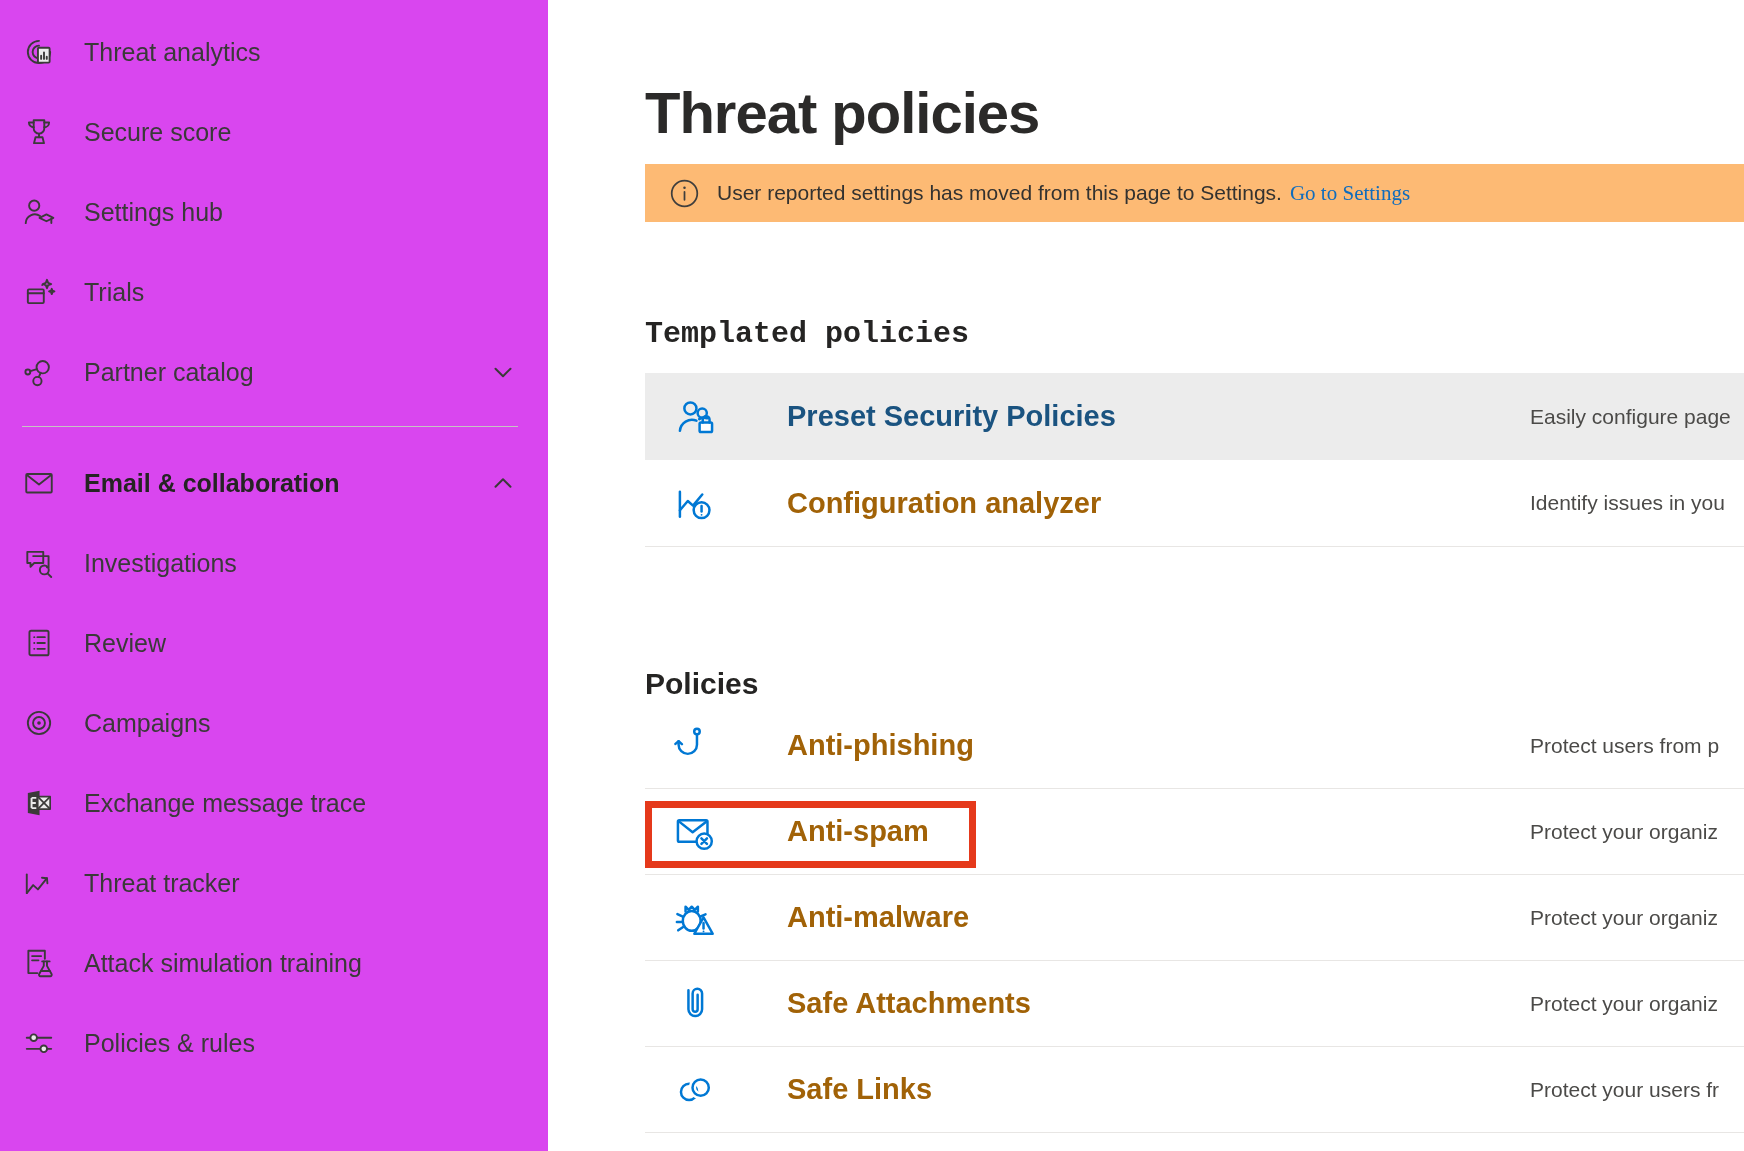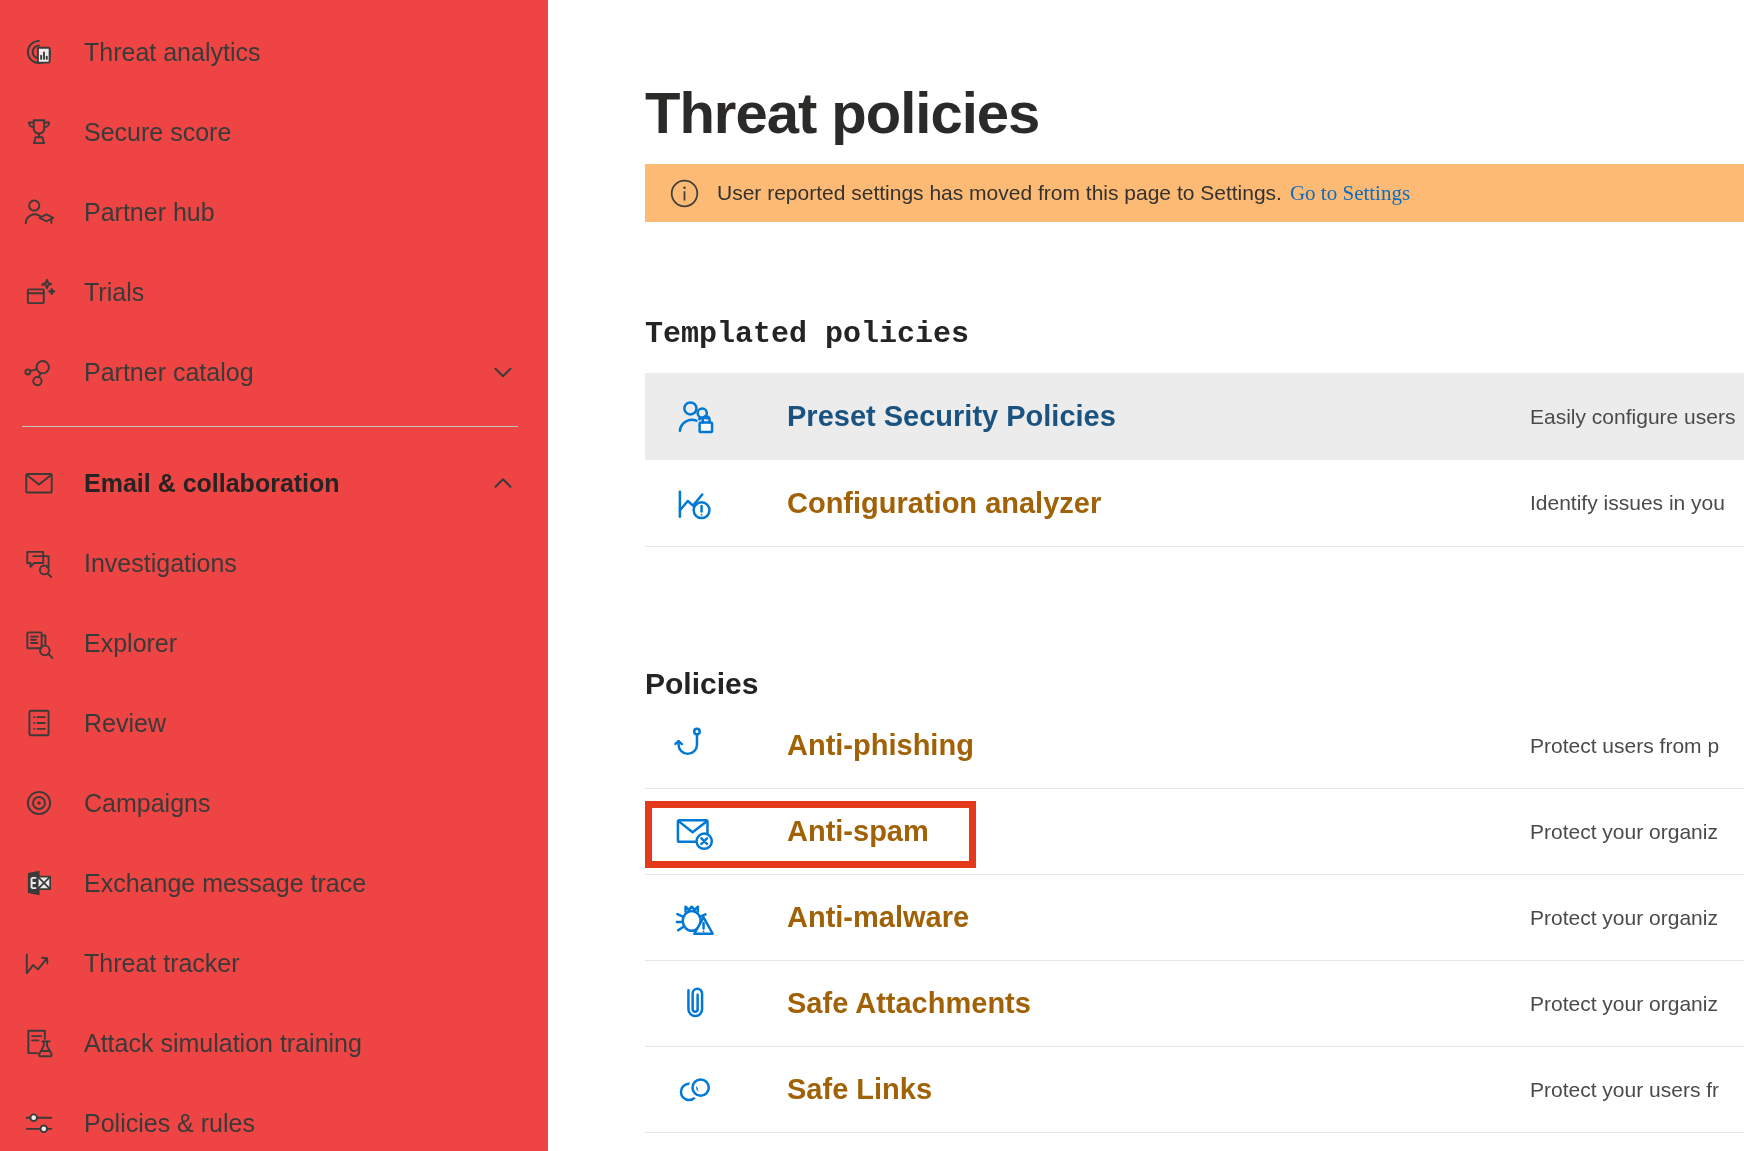--- a/index.html
+++ b/index.html
@@ -1,20 +1,20 @@
 <!DOCTYPE html>
 <html><head>
 <meta charset="utf-8">
 <style>
   html,body{margin:0;padding:0;background:#fff;}
   body{width:1744px;height:1151px;overflow:hidden;font-family:"Liberation Sans","DejaVu Sans",sans-serif;}
   #app{position:relative;width:1744px;height:1151px;overflow:hidden;background:#fff;}
 
   
-  .sidebar{position:absolute;left:0;top:0;width:548px;height:1151px;background:#ef4444;padding-top:12px;box-sizing:border-box;overflow:hidden;}
+  .sidebar{position:absolute;left:0;top:0;width:548px;height:1151px;background:#d946ef;padding-top:12px;box-sizing:border-box;overflow:hidden;}
   .side-item{height:80px;display:flex;align-items:center;padding:0 30px 0 20px;cursor:pointer;}
   .side-item .ic{width:38px;height:38px;flex:0 0 38px;display:flex;align-items:center;justify-content:center;color:#3b3a39;}
   .side-item .ic svg{width:34px;height:34px;}
   .side-item .lbl{margin-left:26px;font-size:25px;color:#3a3a38;white-space:nowrap;}
   .side-item.bold .lbl{font-weight:700;color:#252423;}
   .side-item .chev{margin-left:auto;width:30px;height:30px;color:#3b3a39;}
   .side-item .chev svg{width:30px;height:30px;}
   .side-divider{height:1px;background:#c6c4c2;margin:14px 30px 16px 22px;}
 
   
@@ -72,21 +72,21 @@
       </div>
       <div class="side-item">
         <span class="ic">
           <svg viewBox="0 0 32 32" fill="none" stroke="currentColor" stroke-width="1.8" stroke-linejoin="round" stroke-linecap="round">
             <circle cx="11.5" cy="10" r="4.8"></circle>
             <path d="M3.5 26.5 a8.6 8.6 0 0 1 13.5 -6.8"></path>
             <path d="M16.5 21.5 l6.5 -3.2 6.5 3.2 -6.5 3.2 z"></path>
             <path d="M27.6 22.6 v3.8"></path>
           </svg>
         </span>
-        <span class="lbl">Partner hub</span>
+        <span class="lbl">Settings hub</span>
       </div>
       <div class="side-item">
         <span class="ic">
           <svg viewBox="0 0 32 32" fill="none" stroke="currentColor" stroke-width="1.8" stroke-linejoin="round" stroke-linecap="round">
             <rect x="5.5" y="13.5" width="15" height="13" rx="1"></rect>
             <path d="M5.5 17.2 h15"></path>
             <path d="M23.5 4.5 l1.1 2.9 2.9 1.1 -2.9 1.1 -1.1 2.9 -1.1 -2.9 -2.9 -1.1 2.9 -1.1 z"></path>
             <path d="M28 13 l.7 1.8 1.8 .7 -1.8 .7 -.7 1.8 -.7 -1.8 -1.8 -.7 1.8 -.7 z"></path>
             <circle cx="19" cy="9.5" r="0.9" fill="currentColor" stroke="none"></circle>
           </svg>
@@ -123,32 +123,20 @@
       <div class="side-item">
         <span class="ic">
           <svg viewBox="0 0 32 32" fill="none" stroke="currentColor" stroke-width="1.8" stroke-linejoin="round" stroke-linecap="round">
             <path d="M5 5.5 h15 v10.5 h-8.5 l-3.5 3.5 v-3.5 H5 z"></path>
             <path d="M10.5 9.5 h14.5 v10.5 h-1.5"></path>
             <circle cx="21" cy="22.5" r="4.2"></circle>
             <path d="M24 25.7 L27.5 29.2"></path>
           </svg>
         </span>
         <span class="lbl">Investigations</span>
-      </div>
-      <div class="side-item">
-        <span class="ic">
-          <svg viewBox="0 0 32 32" fill="none" stroke="currentColor" stroke-width="1.8" stroke-linejoin="round" stroke-linecap="round">
-            <rect x="5" y="6" width="13.5" height="15" rx="1"></rect>
-            <path d="M8.5 10 h6.5 M8.5 13 h4.5 M8.5 16 h6"></path>
-            <path d="M18.5 9 h3.5 v8.5"></path>
-            <circle cx="21.5" cy="23" r="4.5"></circle>
-            <path d="M24.8 26.3 L28.5 30"></path>
-          </svg>
-        </span>
-        <span class="lbl">Explorer</span>
       </div>
       <div class="side-item">
         <span class="ic">
           <svg viewBox="0 0 32 32" fill="none" stroke="currentColor" stroke-width="1.8" stroke-linejoin="round" stroke-linecap="round">
             <rect x="7" y="4.5" width="18" height="23" rx="1.5"></rect>
             <path d="M11.5 10.5 h.1 M14.5 10.5 h7 M11.5 16 h.1 M14.5 16 h7 M11.5 21.5 h.1 M14.5 21.5 h7"></path>
           </svg>
         </span>
         <span class="lbl">Review</span>
       </div>
@@ -228,21 +216,21 @@
           <svg viewBox="0 0 32 32" fill="none" stroke="currentColor" stroke-width="1.9" stroke-linejoin="round" stroke-linecap="round">
             <circle cx="12.5" cy="9.5" r="4.6"></circle>
             <path d="M4.5 26.5 a9.2 9.2 0 0 1 12.6 -7.7"></path>
             <circle cx="21.5" cy="13" r="3.5"></circle>
             <path d="M19.2 17.6 a6.8 6.8 0 0 1 6.2 -0.6"></path>
             <rect x="19.5" y="20.2" width="9.5" height="7.3" rx="1" fill="#fff"></rect>
             <path d="M21.9 20.2 v-2.2 a2.6 2.6 0 0 1 5.2 0 v2.2"></path>
           </svg>
         </span>
         <span class="rlabel">Preset Security Policies</span>
-        <span class="rdesc">Easily configure users</span>
+        <span class="rdesc">Easily configure page</span>
       </div>
       <div class="prow">
         <span class="ric">
           <svg viewBox="0 0 32 32" fill="none" stroke="currentColor" stroke-width="1.9" stroke-linejoin="round" stroke-linecap="round">
             <path d="M4.5 7.5 V26.5"></path>
             <path d="M4.5 21.5 L10.5 14.5 14.5 18 21.5 9.5"></path>
             <circle cx="21" cy="21.5" r="6" fill="#fff"></circle>
             <path d="M21 18.3 v4.2"></path>
             <circle cx="21" cy="25" r="0.7" fill="currentColor" stroke="none"></circle>
           </svg>

